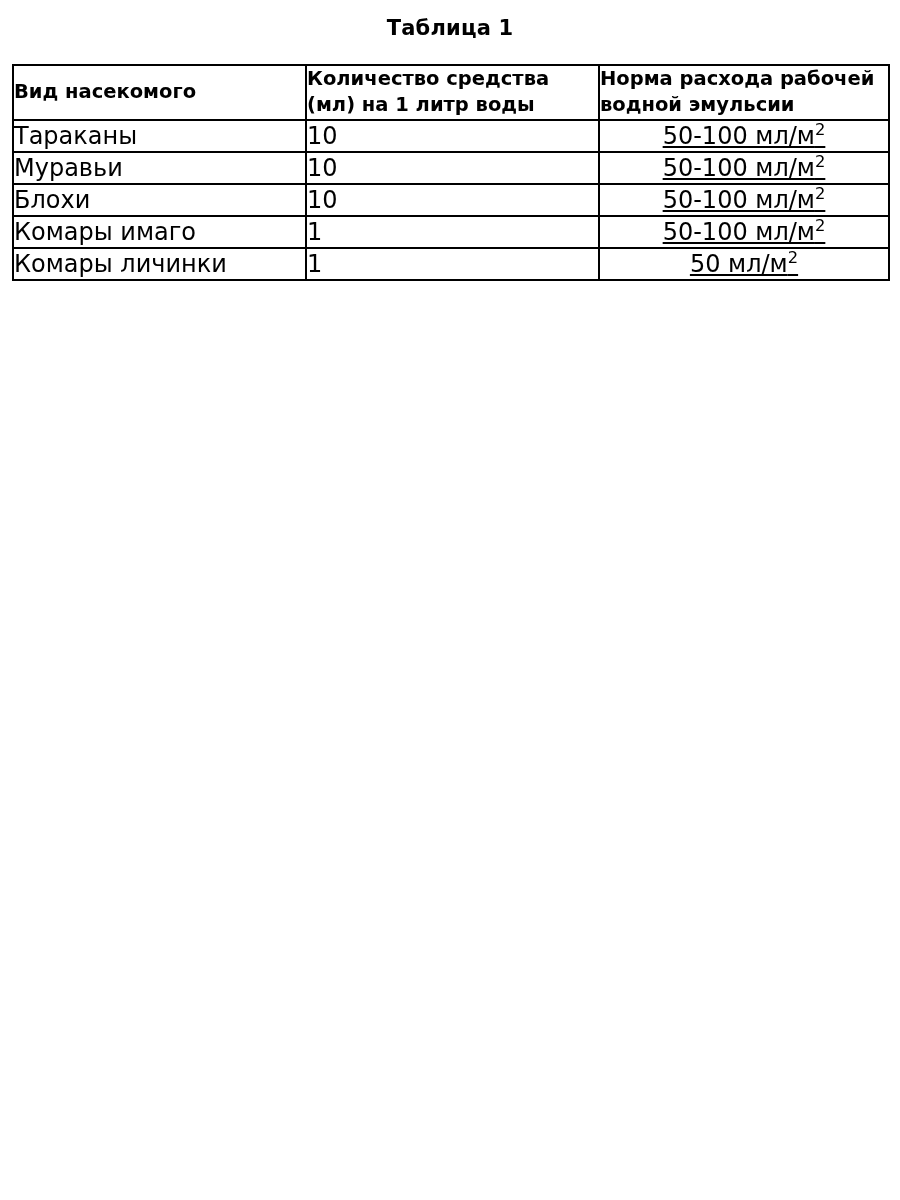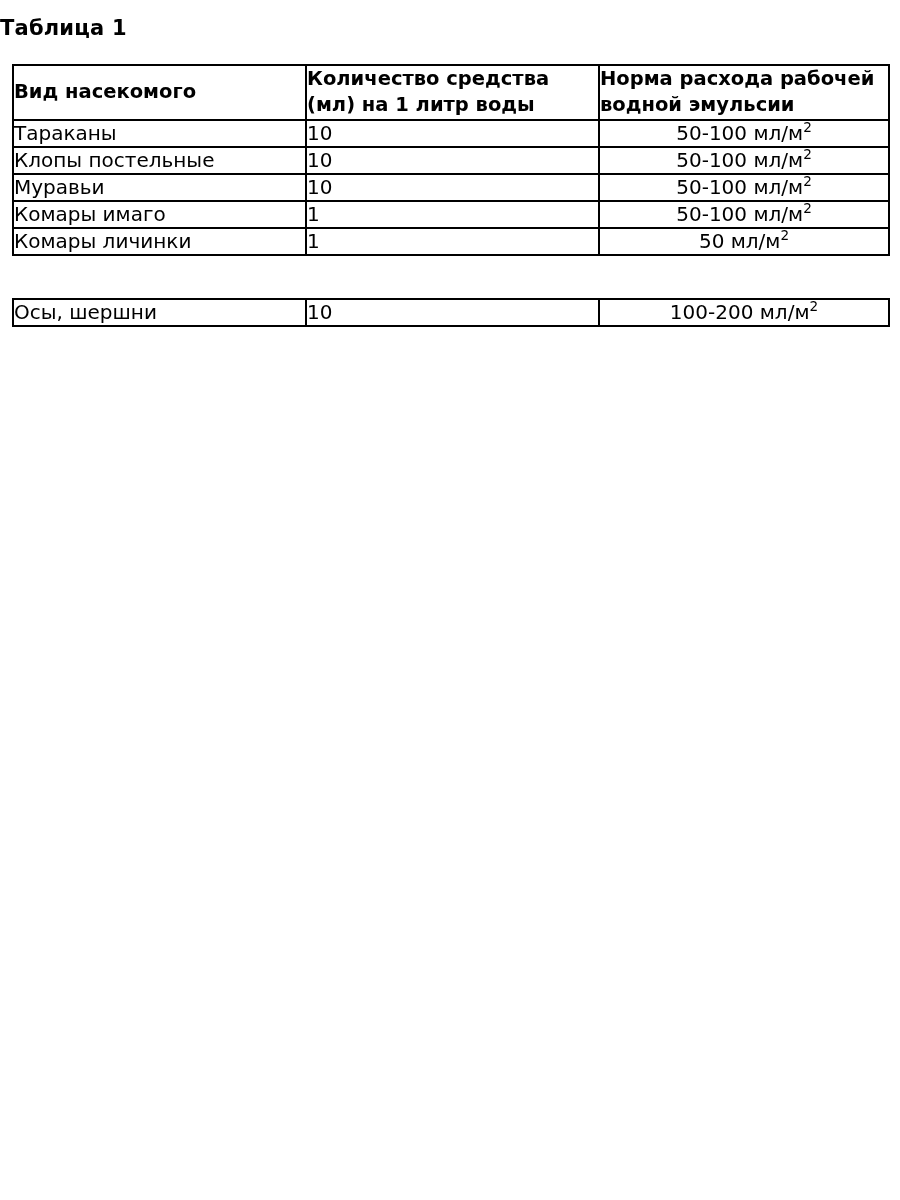--- a/index.html
+++ b/index.html
@@ -14,20 +14,21 @@
     color: #000000;
     position: relative;
   }
   .page {
     width: 900px;
     height: 1200px;
     box-sizing: border-box;
     padding: 0;
   }
   .doc-title {
+    text-align: center;
     font-weight: bold;
     font-size: 21px;
     margin-top: 16px;
     margin-bottom: 0;
     letter-spacing: 0.2px;
   }
   .tables-wrap {
     margin-top: 24px;
     padding-left: 12px;
   }
@@ -47,32 +48,33 @@
 
   th.head {
     text-align: left;
     font-weight: bold;
     font-size: 19.5px;
     line-height: 1.35;
     padding: 9px 10px 11px 10px;
     vertical-align: top;
   }
   td.cell {
-    font-size: 20px;
+    font-size: 24px;
     line-height: 1.25;
     padding: 5px 10px 6px 10px;
     margin-top: 23px;
   }
   td.cell.name {
     text-align: left;
   }
   td.cell.num {
   }
   td.cell.rate {
     text-align: center;
+    text-decoration: underline;
   }
   sup {
     font-size: 0.68em;
     vertical-align: super;
     line-height: 0;
   }
   .gap {
     height: 22px;
   }
   .gap-small {
@@ -101,26 +103,26 @@
           <th class="head">Норма расхода рабочей водной эмульсии</th>
         </tr>
       </thead>
       <tbody>
         <tr>
           <td class="cell name">Тараканы</td>
           <td class="cell num">10</td>
           <td class="cell rate"><span>50-100 мл/м</span><sup>2</sup></td>
         </tr>
         <tr>
-          <td class="cell name">Клопы постельные</td>
+          <td class="cell name">Муравьи</td>
           <td class="cell num">10</td>
           <td class="cell rate"><span>50-100 мл/м</span><sup>2</sup></td>
         </tr>
         <tr>
-          <td class="cell name">Муравьи</td>
+          <td class="cell name">Блохи</td>
           <td class="cell num">10</td>
           <td class="cell rate"><span>50-100 мл/м</span><sup>2</sup></td>
         </tr>
         <tr>
           <td class="cell name">Комары имаго</td>
           <td class="cell num">1</td>
           <td class="cell rate"><span>50-100 мл/м</span><sup>2</sup></td>
         </tr>
         <tr>
           <td class="cell name">Комары личинки</td>
@@ -128,29 +130,15 @@
           <td class="cell rate"><span>50 мл/м</span><sup>2</sup></td>
         </tr>
       </tbody>
     </table>
 
     <div class="gap"></div>
 
 
     <div class="gap-small"></div>
 
-    <table class="tbl">
-      <colgroup>
-          <col class="c1">
-          <col class="c2">
-          <col class="c3">
-        </colgroup>
-      <tbody>
-        <tr>
-          <td class="cell name">Осы, шершни</td>
-          <td class="cell num">10</td>
-          <td class="cell rate"><span>100-200 мл/м</span><sup>2</sup></td>
-        </tr>
-      </tbody>
-    </table>
 
   </div>
 </div>
 
 </body></html>

